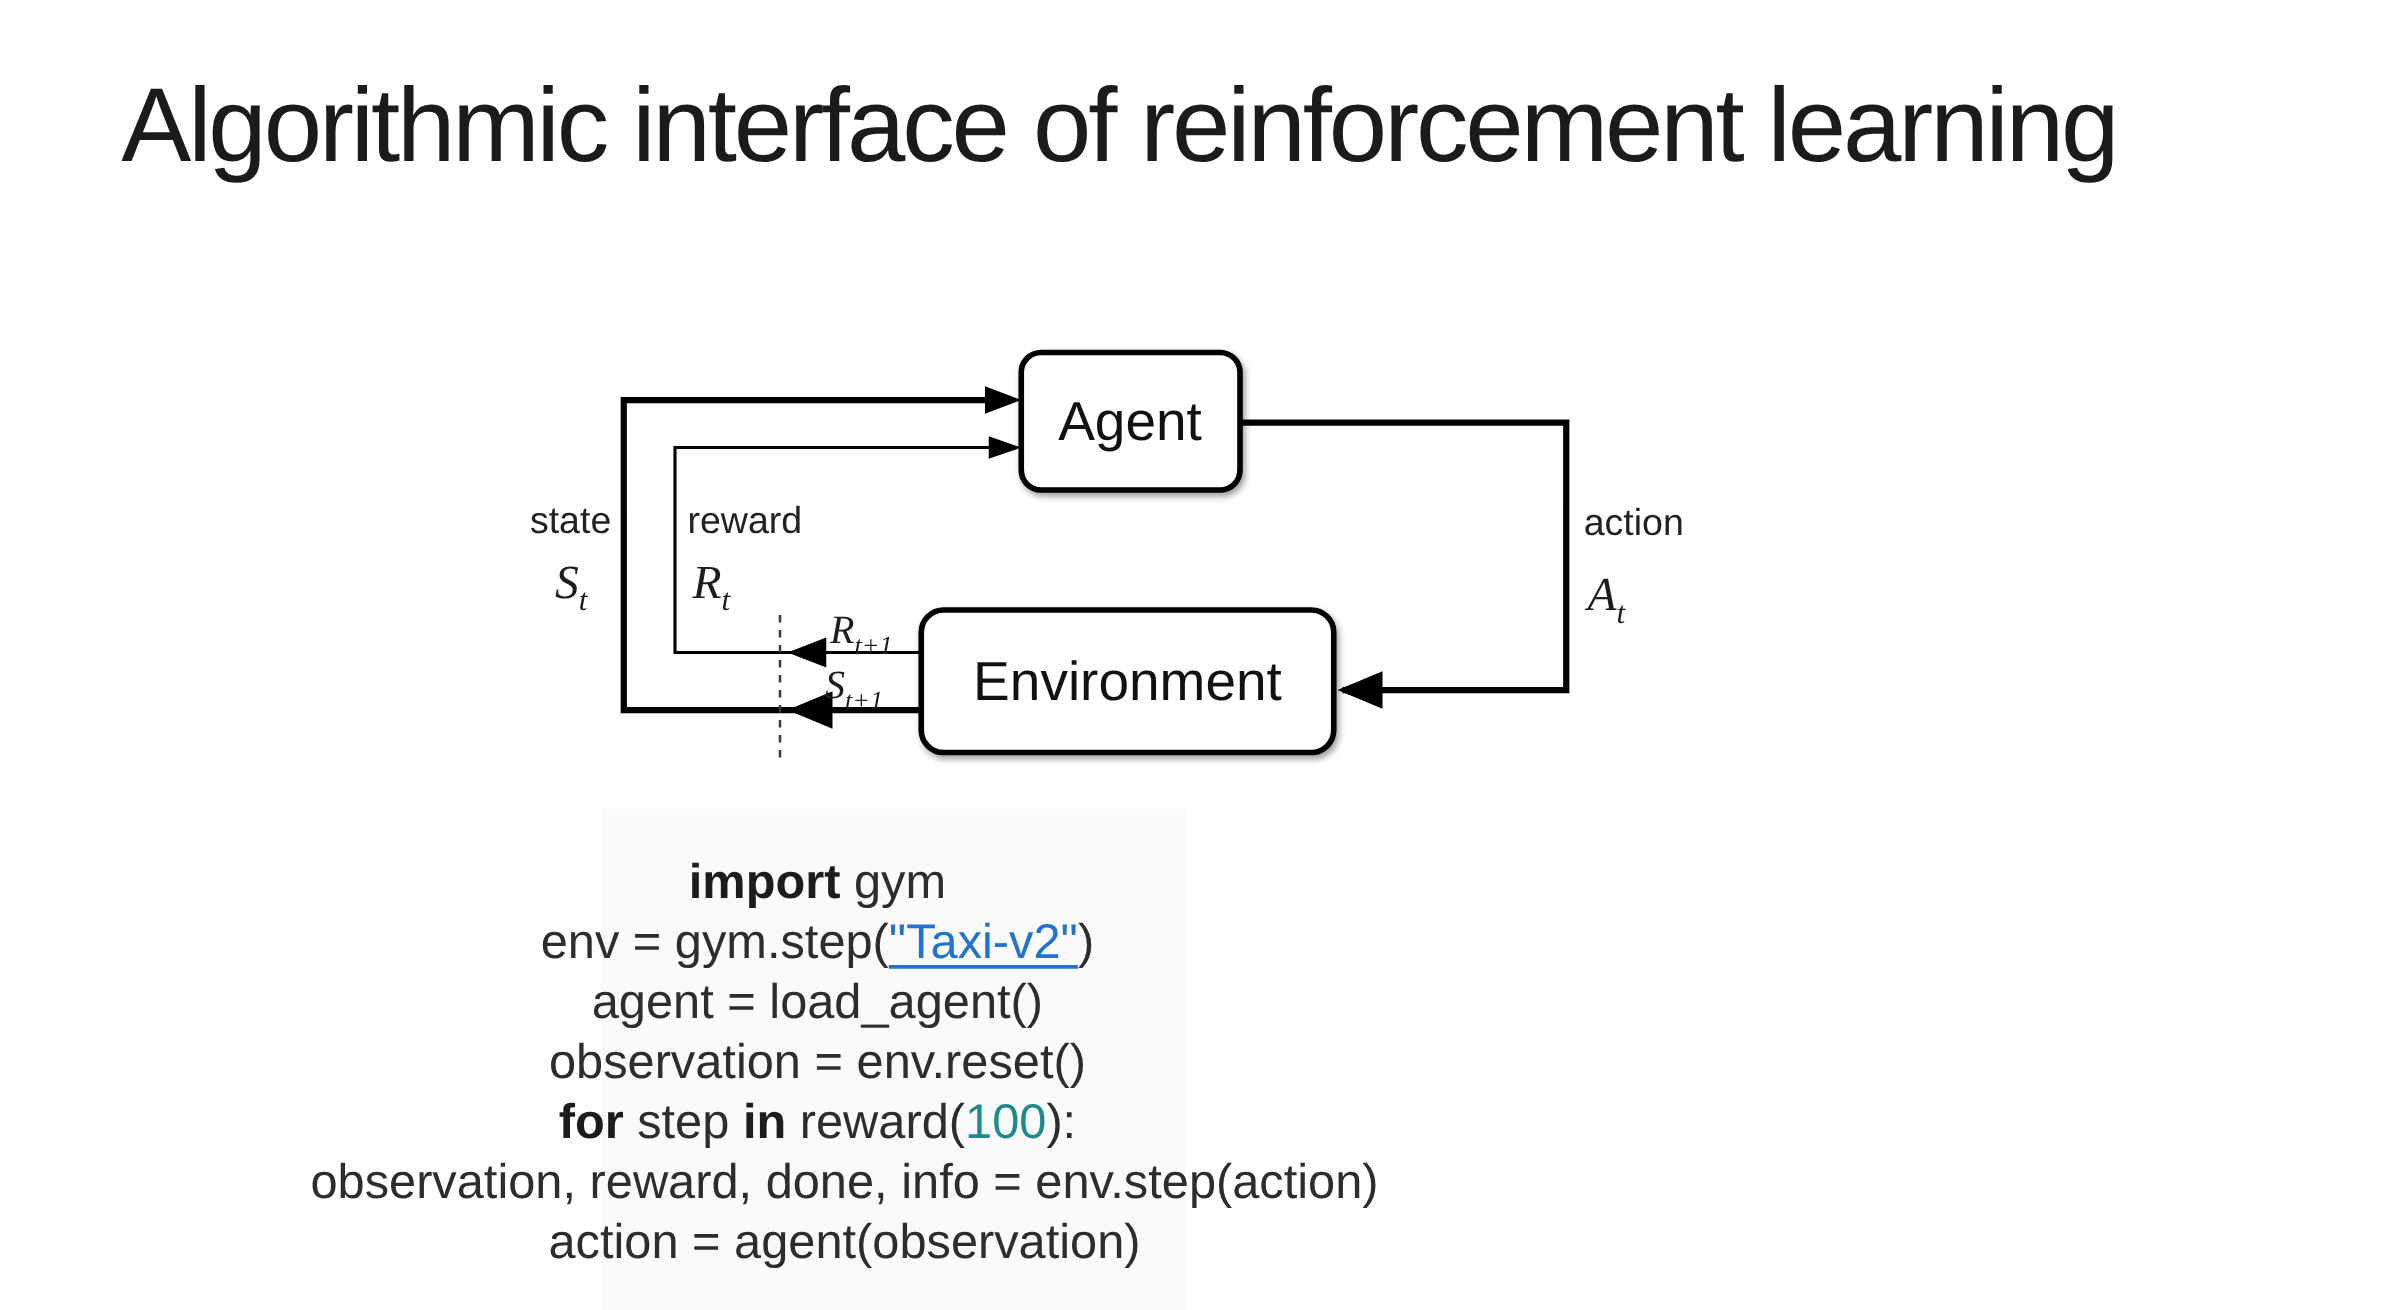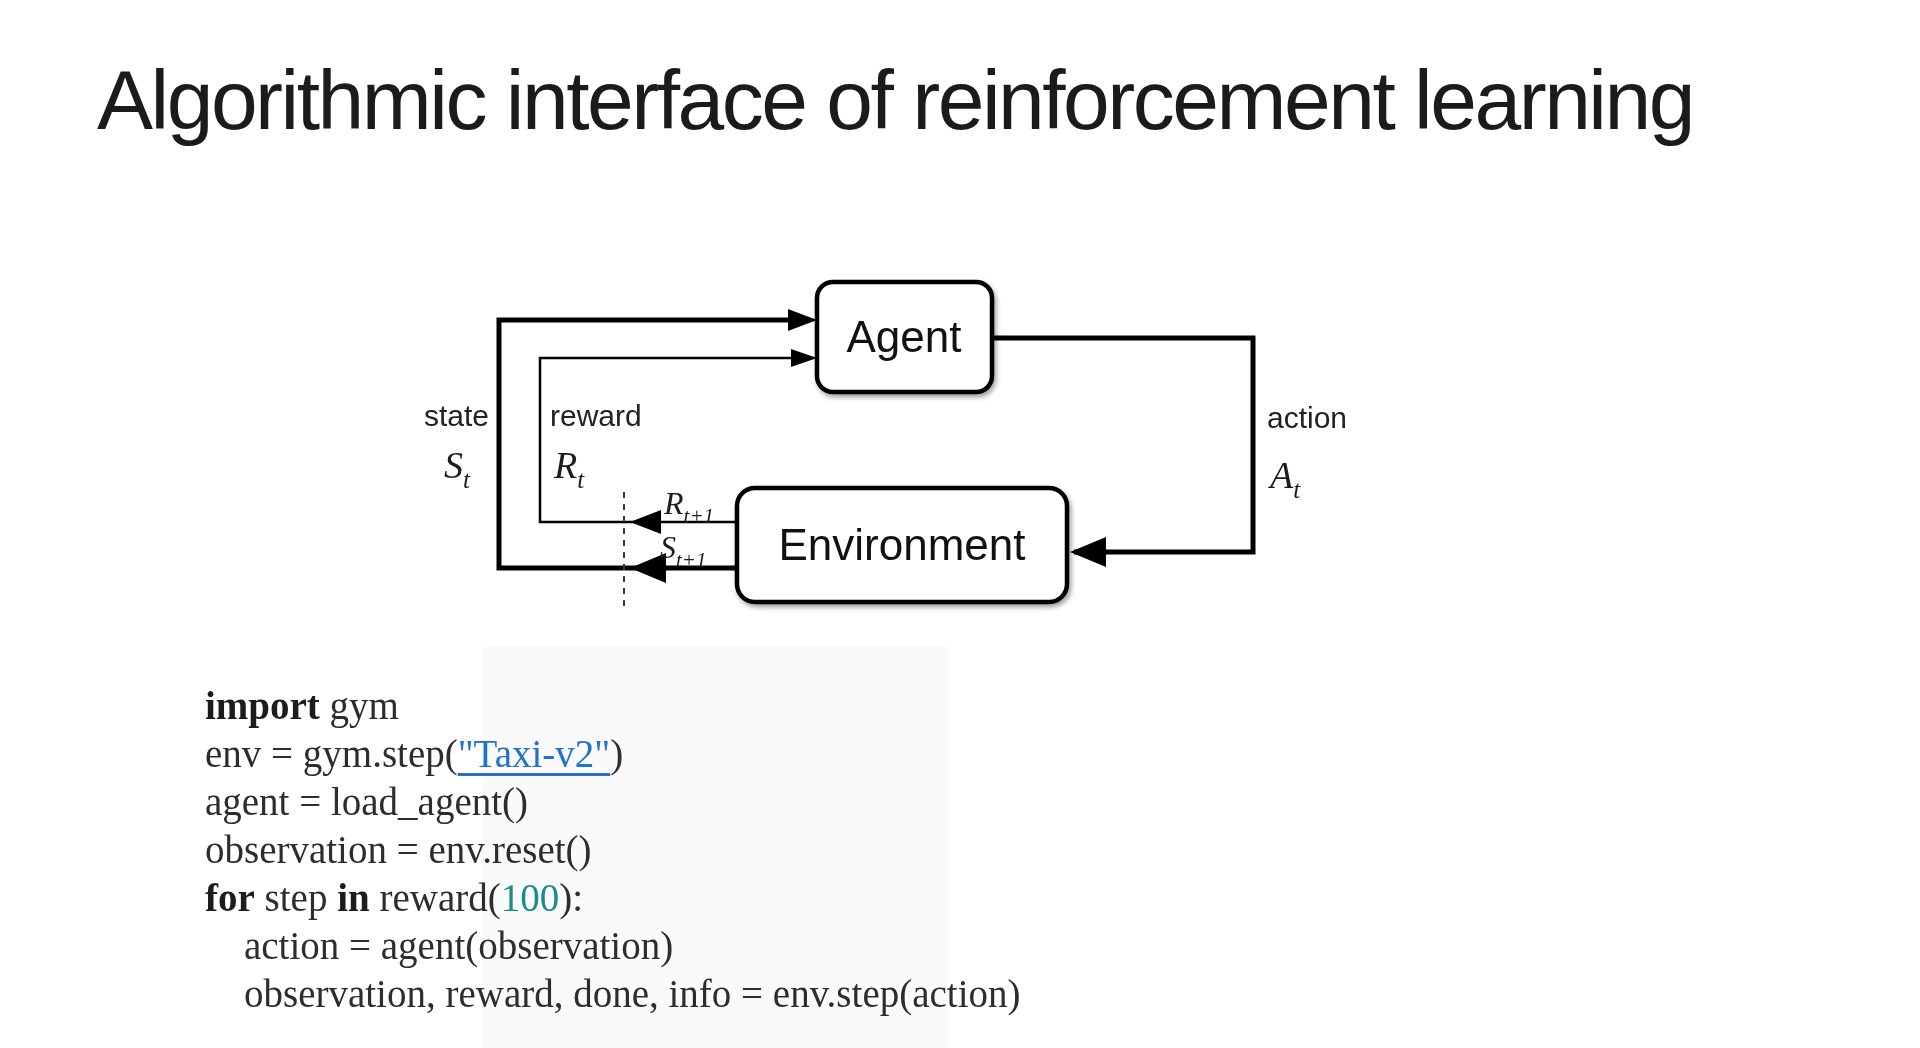--- a/index.html
+++ b/index.html
@@ -3,21 +3,21 @@
 <meta charset="utf-8">
 <style>
   * { margin: 0; padding: 0; box-sizing: border-box; }
   html, body {
     width: 1920px; height: 1048px;
     background: #ffffff;
     overflow: hidden;
     font-family: "Liberation Sans", sans-serif;
     position: relative;
   }
-  .slide { position: absolute; inset: 0; }
+  .slide { position: absolute; inset: 0; text-align: center; }
 
   
   .title {
     position: absolute;
     left: 97px; top: 52px;
     font-size: 84px;
     font-weight: 300;
     letter-spacing: -2.5px;
     color: var(--title-text, #1b1b1b);
     white-space: nowrap;
@@ -66,21 +66,21 @@
   .wire  { stroke: var(--diagram-line, #000); fill: none; }
   .thick { stroke-width: 5px; }
   .thin  { stroke-width: 2.5px; }
   .head  { fill: var(--diagram-line, #000); stroke: none; }
   .dashed { stroke: #3a3a3a; stroke-width: 2px; stroke-dasharray: 6 6; fill: none; }
 
   
   .code {
     position: absolute;
     left: 205px; top: 682px;
-    font-family: Liberation Serif, serif;
+    font-family: Liberation Sans, sans-serif;
     font-size: 39px;
     line-height: 48px;
     color: var(--code-text, #2d2d2d);
   }
   .code .line { white-space: pre; height: 48px; }
   .code .keyword { font-weight: bold; color: var(--code-keyword, #1c1c1c); }
   .code .number { color: var(--code-number, #1d8b8b); margin-top: 18px; }
   .code .link {
     color: var(--code-link, #2273cf);
     text-decoration: underline;
@@ -133,17 +133,17 @@
       <text class="symlabel" x="878" y="258"><tspan>A</tspan><tspan class="sub" dy="10">t</tspan></text>
     </svg>
   </div>
 
   <div class="code" id="code-block">
       <div class="line"><span class="keyword">import</span><span class="tok"> gym</span></div>
       <div class="line"><span class="tok">env = gym.step(</span><span class="link">"Taxi-v2"</span><span class="tok">)</span></div>
       <div class="line"><span class="tok">agent = load_agent()</span></div>
       <div class="line"><span class="tok">observation = env.reset()</span></div>
       <div class="line"><span class="keyword">for</span><span class="tok"> step </span><span class="keyword">in</span><span class="tok"> reward(</span><span class="number">100</span><span class="tok">):</span></div>
+      <div class="line"><span class="tok">    observation, reward, done, info = env.step(action)</span></div>
       <div class="line"><span class="tok">    action = agent(observation)</span></div>
-      <div class="line"><span class="tok">    observation, reward, done, info = env.step(action)</span></div>
     </div>
 
 </div>
 
 </body></html>

